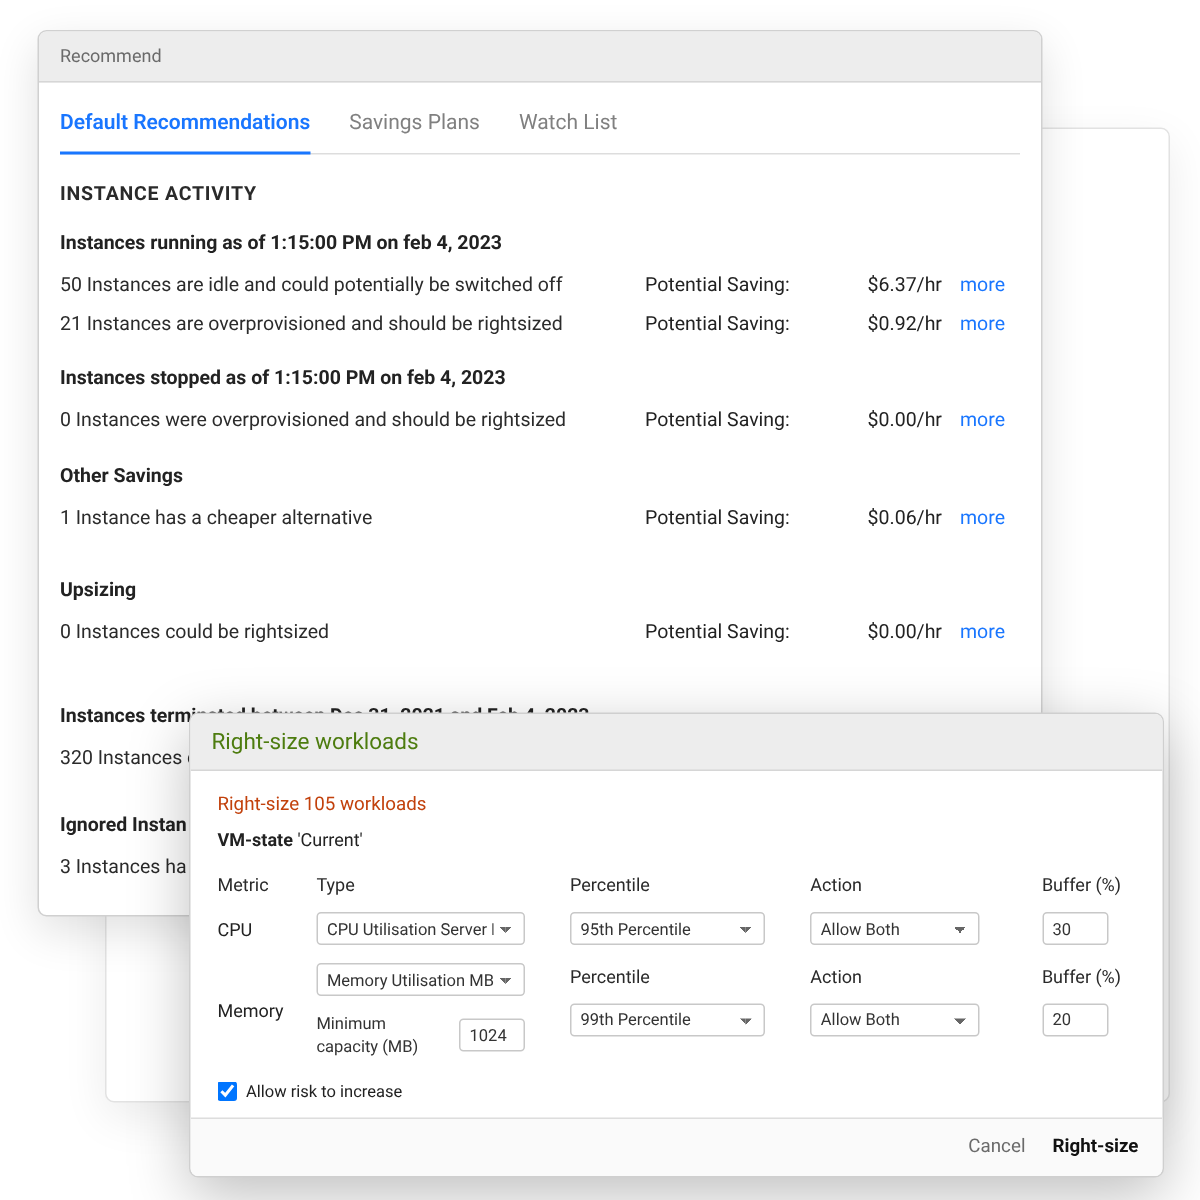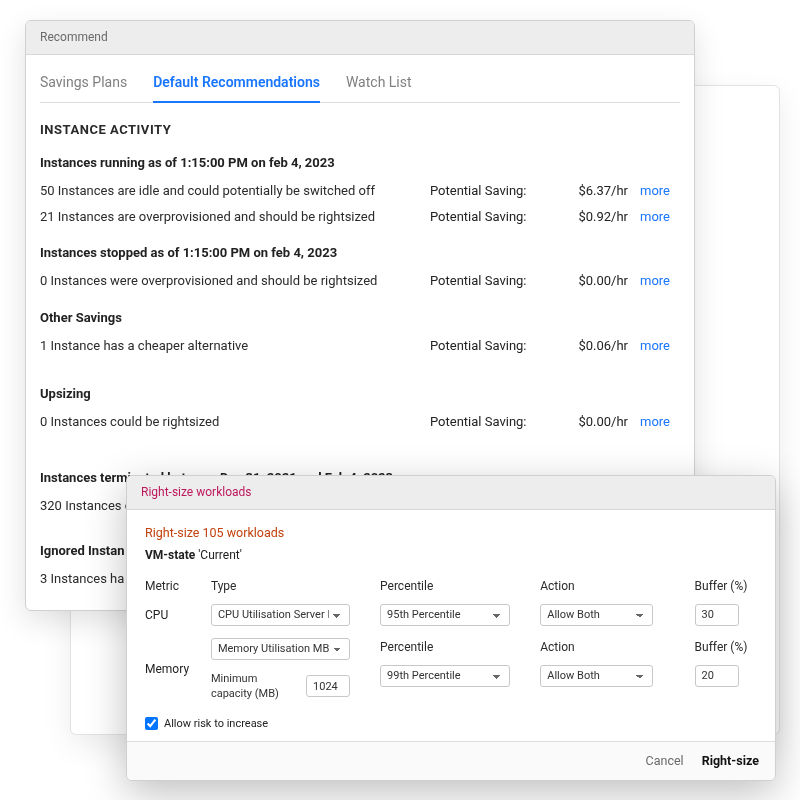--- a/index.html
+++ b/index.html
@@ -114,22 +114,22 @@
     background: #fff;
     border: 1px solid #cfcfcf;
     border-radius: 6px;
     box-shadow: 0 12px 40px rgba(0,0,0,0.25);
     overflow: hidden;
   }
   .dlg-header {
     background: #ededed;
     border-bottom: 1px solid #d6d6d6;
     padding: 8px 14px;
-    font-size: 12px;
-    color: #be185d;
+    font-size: 15px;
+    color: #4d7c0f;
   }
   .dlg-body {
     padding: 14px 18px 10px 18px;
     font-size: 12px;
     color: #222;
   }
   .dlg-title {
     color: #c2410c;
     font-size: 12.5px;
     font-weight: 400;
@@ -210,22 +210,22 @@
 
 <div class="canvas">
 
   <div class="back-card"></div>
 
   <div class="rec-panel">
     <div class="rec-header">Recommend</div>
     <div class="rec-body">
 
       <div class="tabs">
+        <div class="tab active">Default Recommendations</div>
         <div class="tab">Savings Plans</div>
-        <div class="tab active">Default Recommendations</div>
         <div class="tab">Watch List</div>
       </div>
 
       <div class="section-title">INSTANCE ACTIVITY</div>
 
       <div class="subhead">Instances running as of 1:15:00 PM on feb 4, 2023</div>
       <div class="row">
         <div class="desc">50 Instances are idle and could potentially be switched off</div>
         <div class="pslabel">Potential Saving:</div>
         <div class="amount">$6.37/hr</div>

